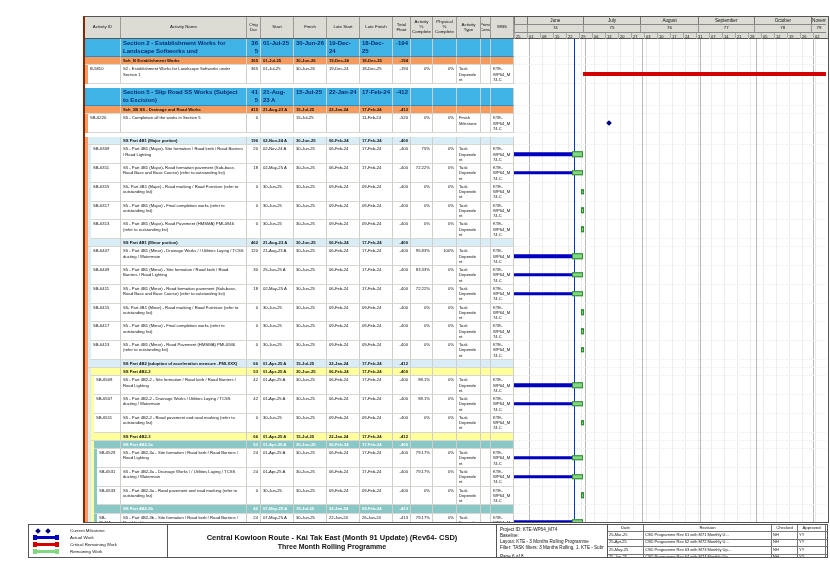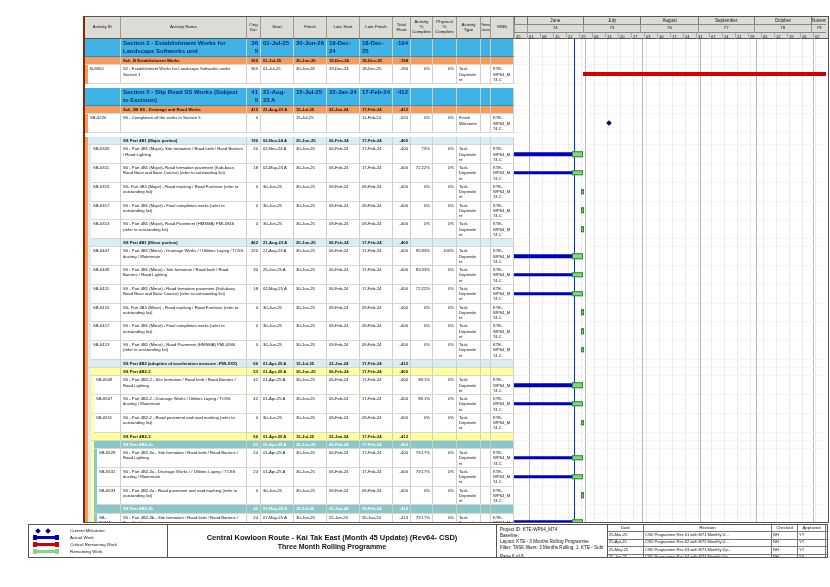--- a/index.html
+++ b/index.html
@@ -868,21 +868,21 @@
         <div class="leg-item">
           <div class="leg-icon">
             <span class="lcap" style="background: rgb(130, 216, 130);"></span>
             <span class="lbar" style="background: rgb(130, 216, 130);"></span>
             <span class="lcap" style="background: rgb(130, 216, 130);"></span>
           </div>
           <div class="leg-label">Remaining Work</div>
         </div>
       </div>
     <div class="bbox titlebox">
-      <div class="t1">Central Kowloon Route - Kai Tak East (Month 45 Update) (Rev64- CSD)</div>
+      <div class="t1">Central Kowloon Route - Kai Tak East (Month 91 Update) (Rev64- CSD)</div>
       <div class="t2">Three Month Rolling Programme</div>
     </div>
     <div class="bbox infobox">
       <div>Project ID: KTE-WP64_M74</div>
       <div>Baseline:</div>
       <div>Layout: KTE - 3 Months Rolling Programme</div>
       <div>Filter: TASK filters: 3 Months Rolling, 1. KTE - Submission.</div>
       <div class="info-page">Page 6 of 8</div>
     </div>
     <div class="bbox revbox" id="revbox">

